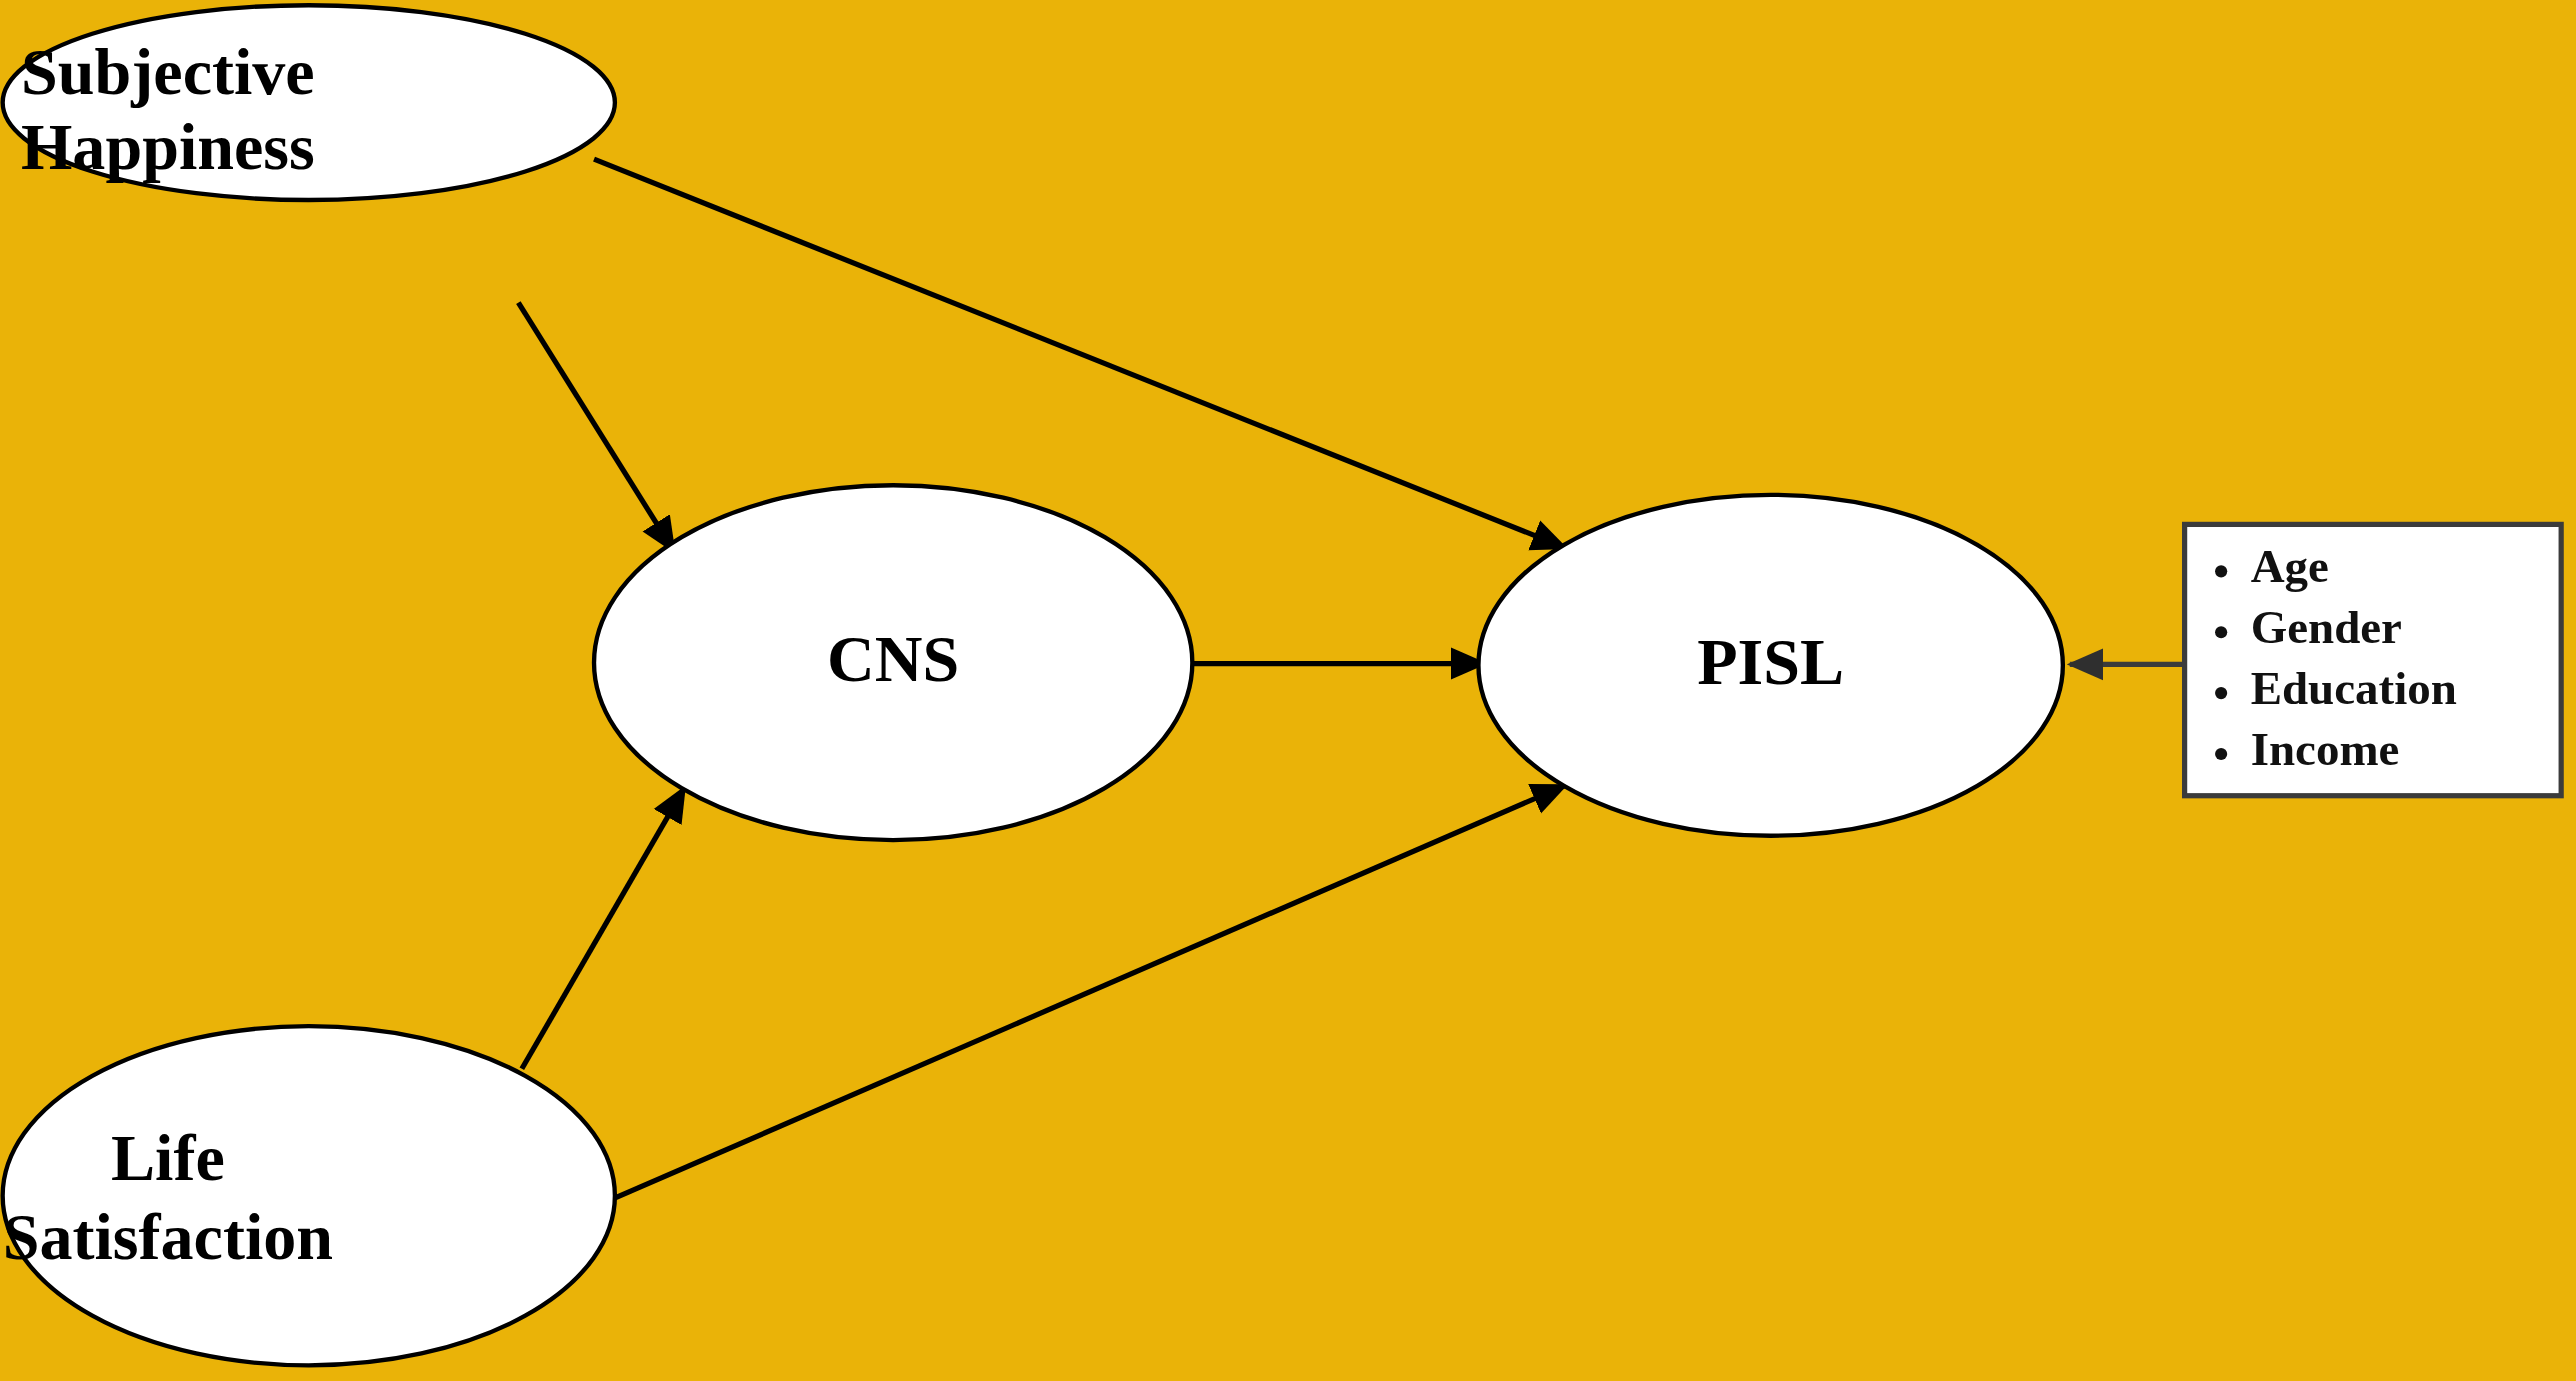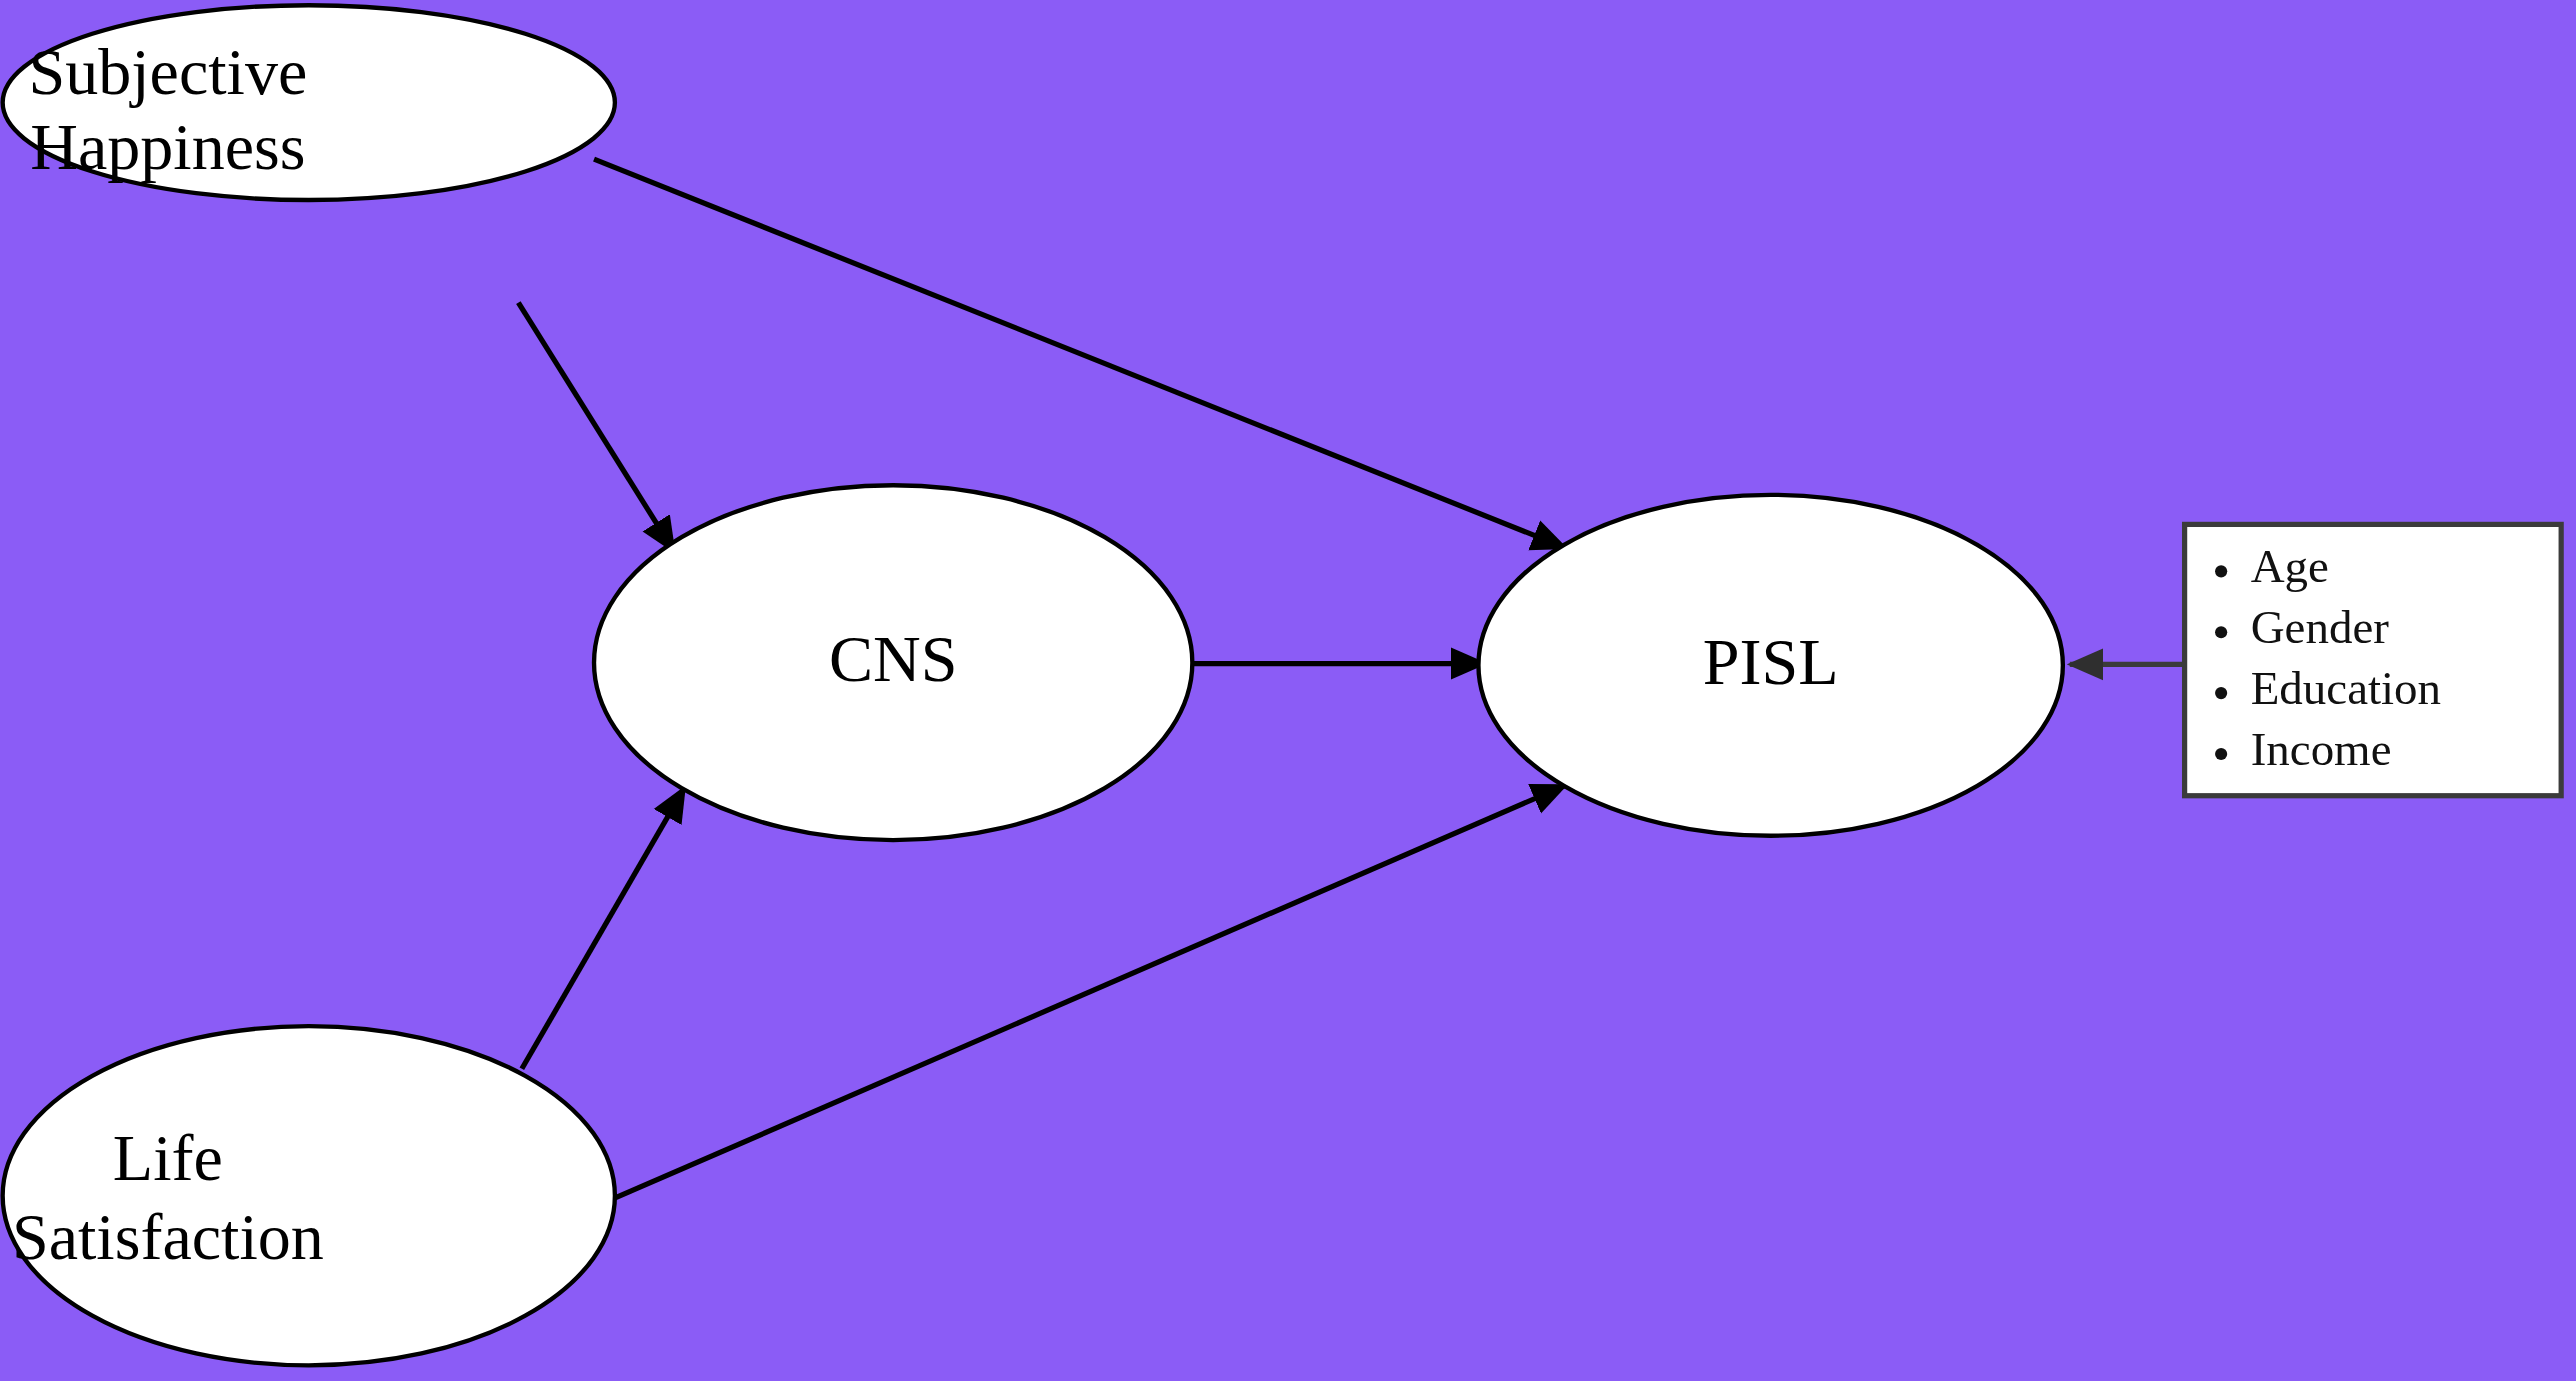--- a/index.html
+++ b/index.html
@@ -7,22 +7,23 @@
     padding: 0;
     background: #ffffff;
   }
   body {
     font-family: "Liberation Serif", "DejaVu Serif", serif;
   }
   #diagram-root {
     position: relative;
     width: 2576px;
     height: 1381px;
-    background: #8b5cf6;
+    background: #eab308;
     overflow: hidden;
+    font-weight: bold;
   }
   #diagram-svg {
     position: absolute;
     top: 0;
     left: 0;
     width: 2576px;
     height: 1381px;
     display: block;
   }
   .node-label {

